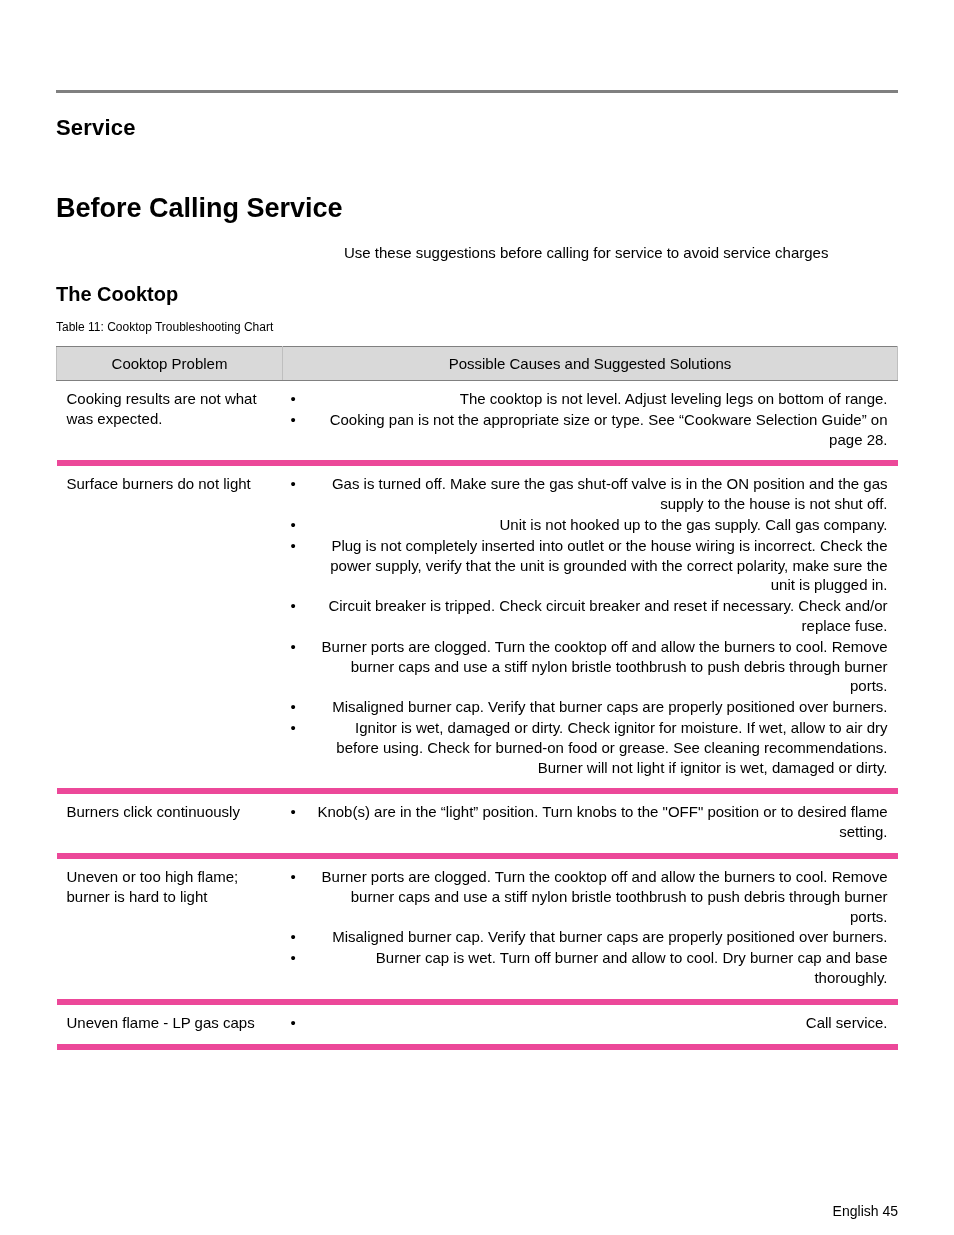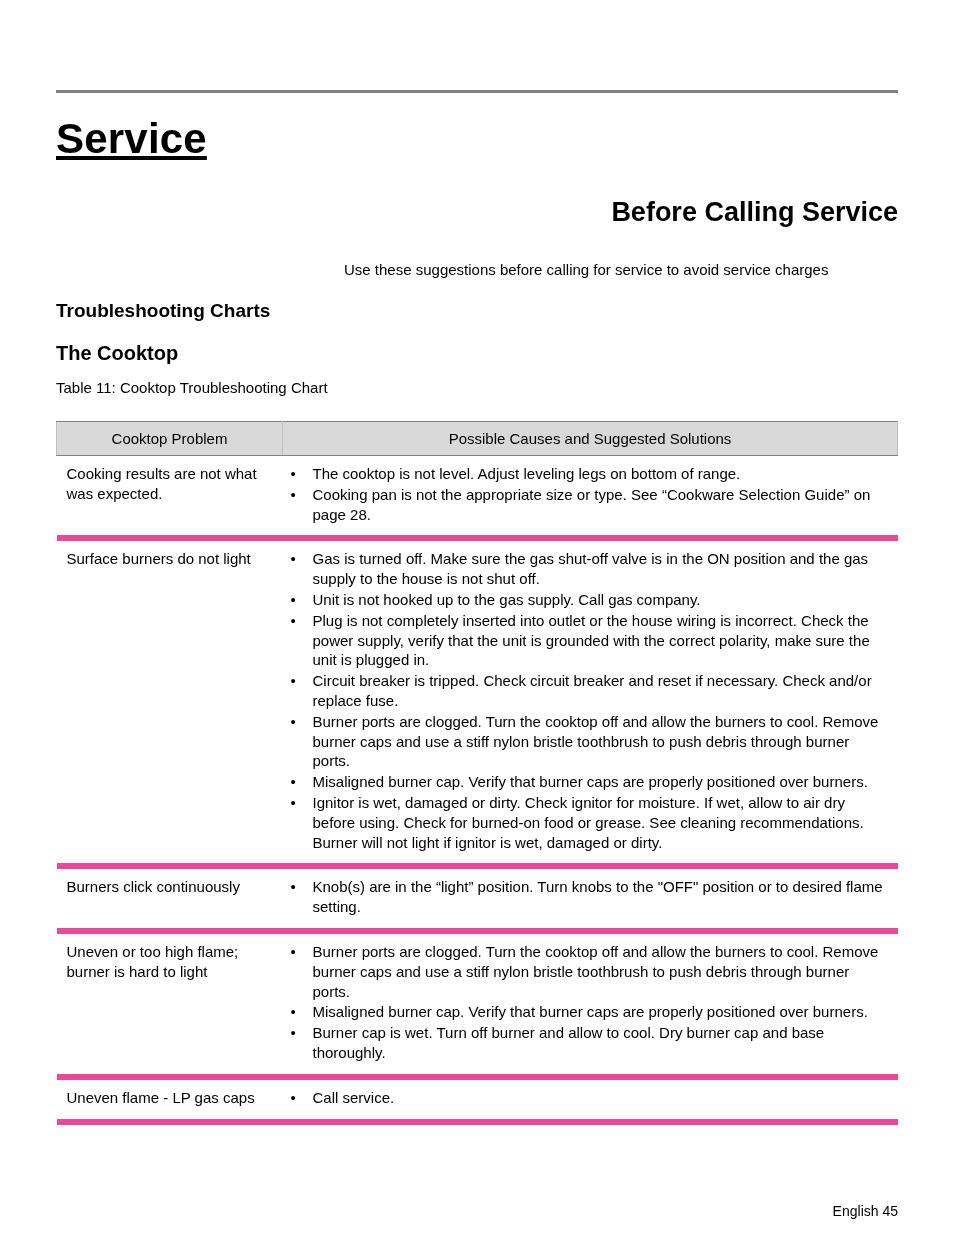--- a/index.html
+++ b/index.html
@@ -13,50 +13,48 @@
     background: #fff;
   }
   .page {
     padding: 90px 56px 0 56px;
   }
   .top-rule {
     border-top: 3px solid #808080;
     margin-bottom: 22px;
   }
   .h1 {
-    font-size: 42px;
+    font-size: 22px;
     font-weight: bold;
-    margin: 0 0 34px 0;
+    margin: 0 0 52px 0;
     letter-spacing: 0.2px;
-    text-decoration: underline;
   }
   .h2 {
     font-size: 27px;
     font-weight: bold;
-    margin: 0 0 33px 0;
-    text-align: right;
+    margin: 0 0 20px 0;
   }
   .intro {
     font-size: 15px;
     margin: 13px 0 22px 0;
     padding-left: 288px;
   }
   .h3 {
     font-size: 19px;
     font-weight: bold;
     margin: 0 0 20px 0;
   }
   .h4 {
     font-size: 20px;
     font-weight: bold;
     margin: 0 0 14px 0;
   }
   .caption {
-    font-size: 15px;
-    margin: 0 0 25px 0;
+    font-size: 12px;
+    margin: 0 0 12px 0;
   }
   table {
     width: 100%;
     border-collapse: collapse;
     font-size: 15px;
   }
   th {
     background: #d9d9d9;
     font-weight: normal;
     text-align: center;
@@ -80,20 +78,21 @@
   }
   ul.sol {
     list-style: none;
     margin: 0;
     padding: 0 0 0 30px;
   }
   ul.sol li {
     position: relative;
     padding-left: 0;
     margin: 0 0 1px 0;
+    text-align: right;
   }
   ul.sol li::before {
     content: "•";
     position: absolute;
     left: -22px;
     top: 0;
     font-size: 15px;
   }
   .footer {
     position: absolute;
@@ -107,21 +106,20 @@
 
 <div class="page">
   <div class="top-rule"></div>
 
   <h1 class="h1">Service</h1>
 
   <h2 class="h2">Before Calling Service</h2>
 
   <p class="intro">Use these suggestions before calling for service to avoid service charges</p>
 
-  <h3 class="h3">Troubleshooting Charts</h3>
 
   <p class="h4">The Cooktop</p>
 
   <p class="caption">Table 11: Cooktop Troubleshooting Chart</p>
 
   <table>
     <thead>
       <tr>
         <th>Cooktop Problem</th>
         <th>Possible Causes and Suggested Solutions</th>

